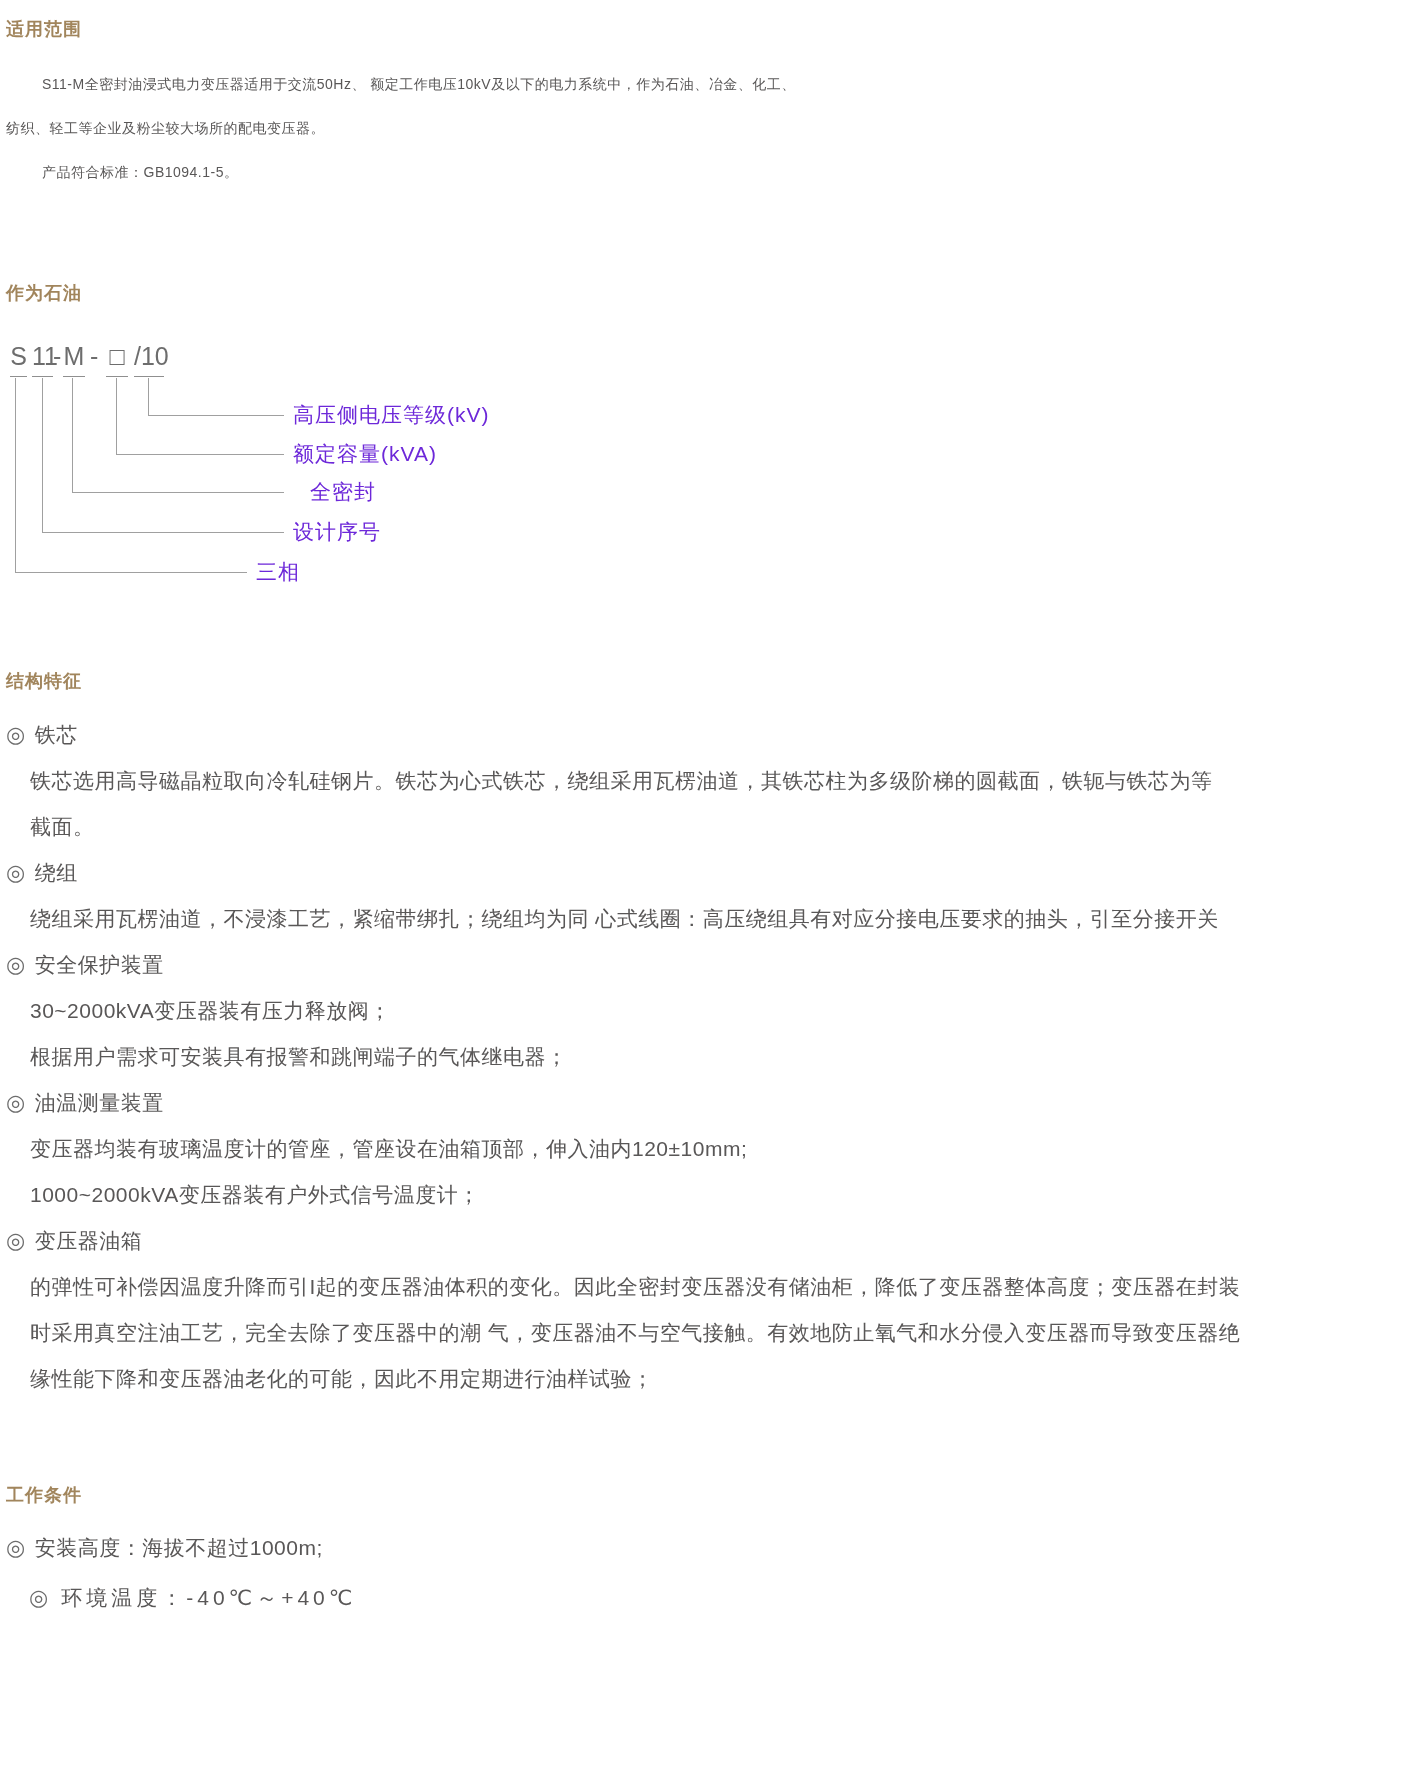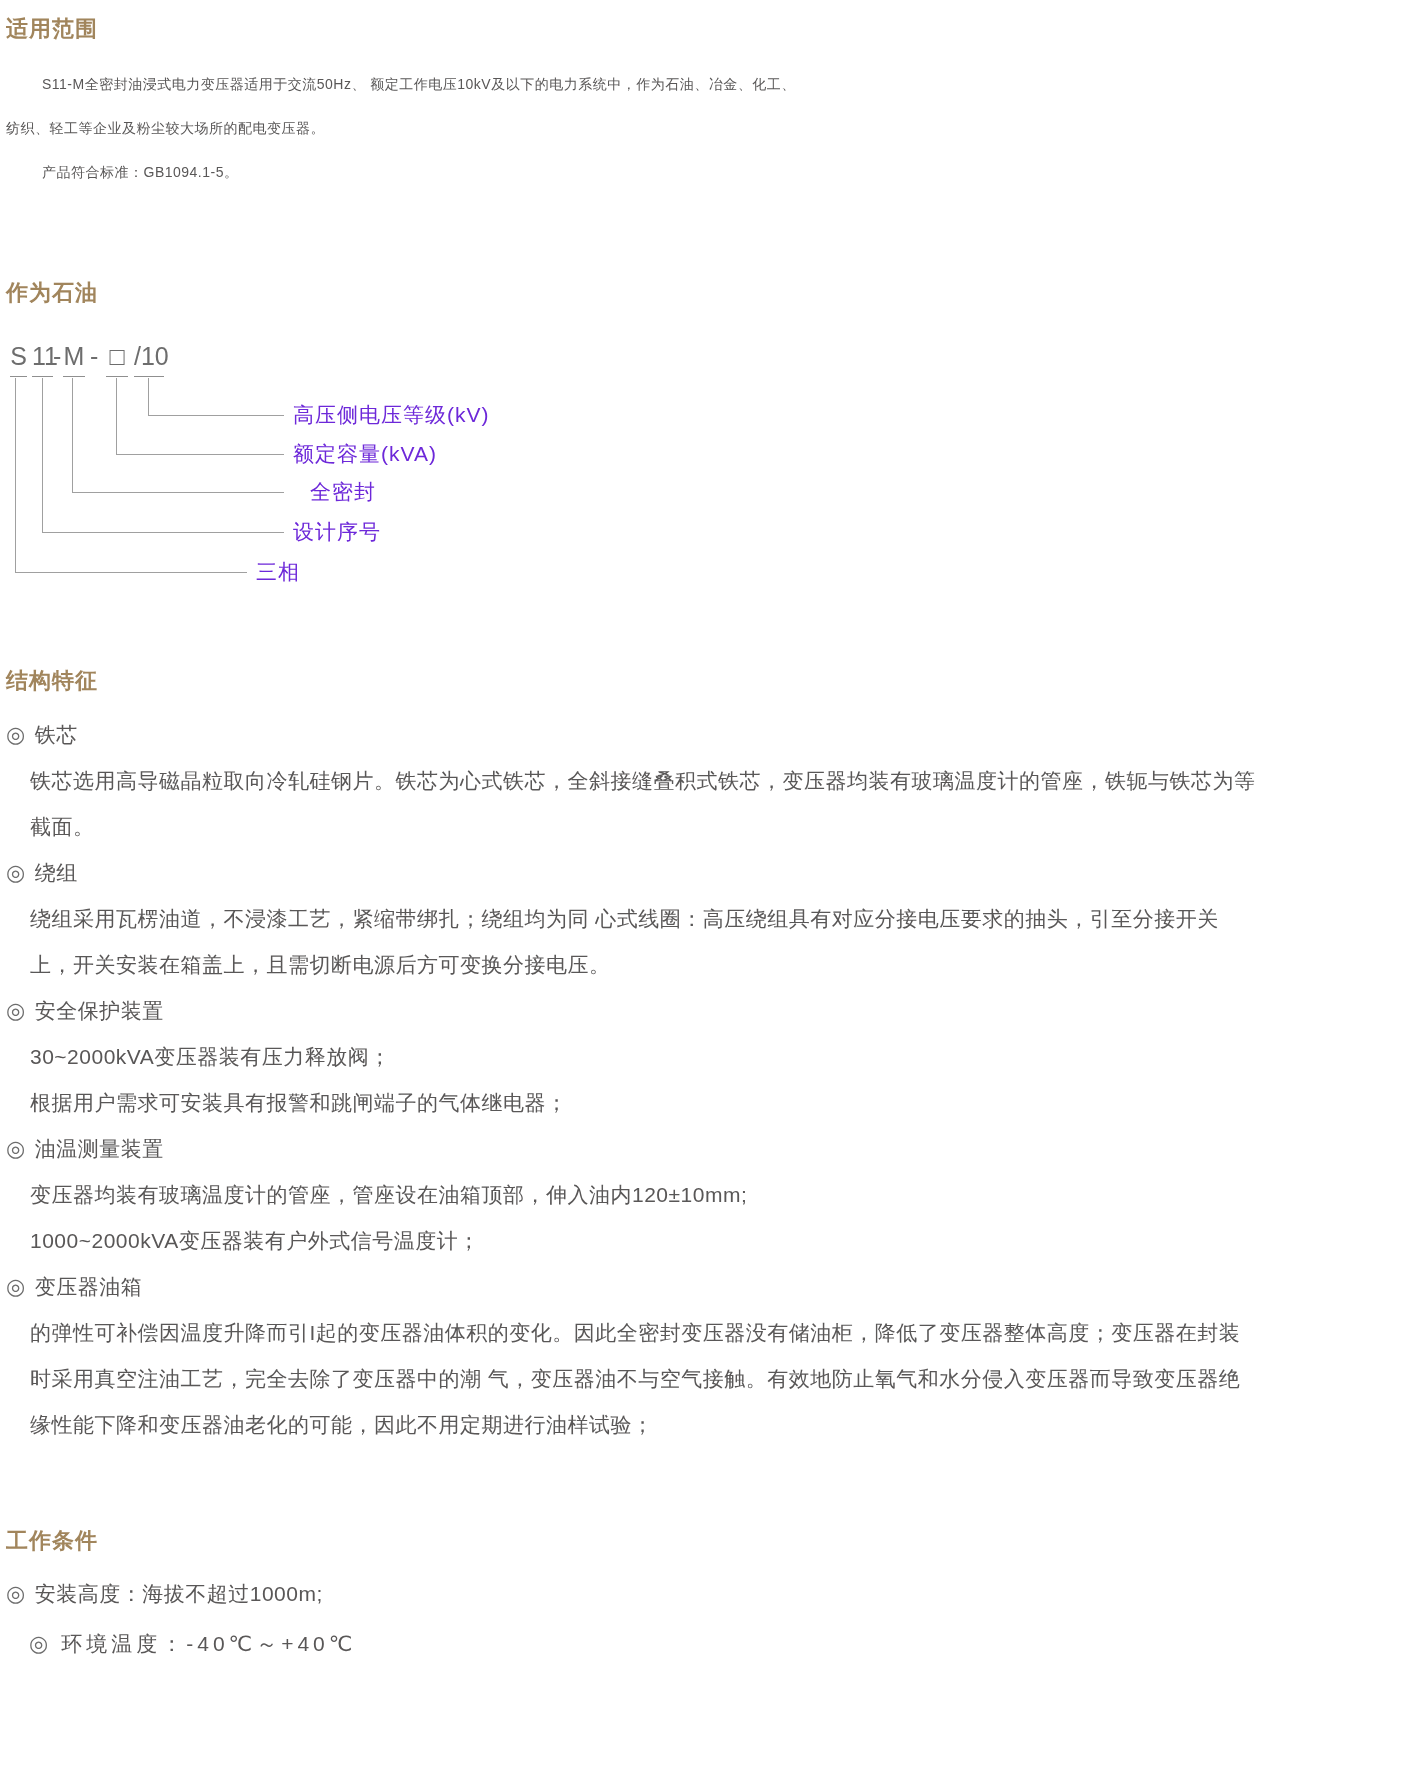--- a/index.html
+++ b/index.html
@@ -12,21 +12,21 @@
     position:relative;
     width:1404px;
     height:1786px;
     background:#ffffff;
     overflow:hidden;
     padding:14px 8px 0 6px;
     box-sizing:border-box;
   }
   .sec-title{
     margin:0;
-    font-size:22px;
+    font-size:18px;
     line-height:30px;
     font-weight:bold;
     color:#a1855c;
     letter-spacing:1px;
   }
   .para{margin-top:18px;}
   .line{
     font-size:14px;
     line-height:44px;
     letter-spacing:0.5px;
@@ -134,26 +134,25 @@
     <div class="dlabel" style="left:287px;top:104px">额定容量(kVA)</div>
     <div class="dlabel" style="left:304px;top:142px">全密封</div>
     <div class="dlabel" style="left:287px;top:182px">设计序号</div>
     <div class="dlabel" style="left:250px;top:222px">三相</div>
   </div>
 
   <h2 class="sec-title title-structure">结构特征</h2>
   <div class="body-list">
 
     <div class="line46"><span class="bullet">◎</span><span>铁芯</span></div>
-    <div class="line46 cont">铁芯选用高导磁晶粒取向冷轧硅钢片。铁芯为心式铁芯，全斜接缝叠积式铁芯，变压器均装有玻璃温度计的管座，铁轭与铁芯为等</div>
+    <div class="line46 cont">铁芯选用高导磁晶粒取向冷轧硅钢片。铁芯为心式铁芯，绕组采用瓦楞油道，其铁芯柱为多级阶梯的圆截面，铁轭与铁芯为等</div>
     <div class="line46 cont">截面。</div>
 
     <div class="line46"><span class="bullet">◎</span><span>绕组</span></div>
     <div class="line46 cont">绕组采用瓦楞油道，不浸漆工艺，紧缩带绑扎；绕组均为同 心式线圈：高压绕组具有对应分接电压要求的抽头，引至分接开关</div>
-    <div class="line46 cont">上，开关安装在箱盖上，且需切断电源后方可变换分接电压。</div>
 
     <div class="line46"><span class="bullet">◎</span><span>安全保护装置</span></div>
     <div class="line46 cont">30~2000kVA变压器装有压力释放阀；</div>
     <div class="line46 cont">根据用户需求可安装具有报警和跳闸端子的气体继电器；</div>
 
     <div class="line46"><span class="bullet">◎</span><span>油温测量装置</span></div>
     <div class="line46 cont">变压器均装有玻璃温度计的管座，管座设在油箱顶部，伸入油内120±10mm;</div>
     <div class="line46 cont">1000~2000kVA变压器装有户外式信号温度计；</div>
 
     <div class="line46"><span class="bullet">◎</span><span>变压器油箱</span></div>

